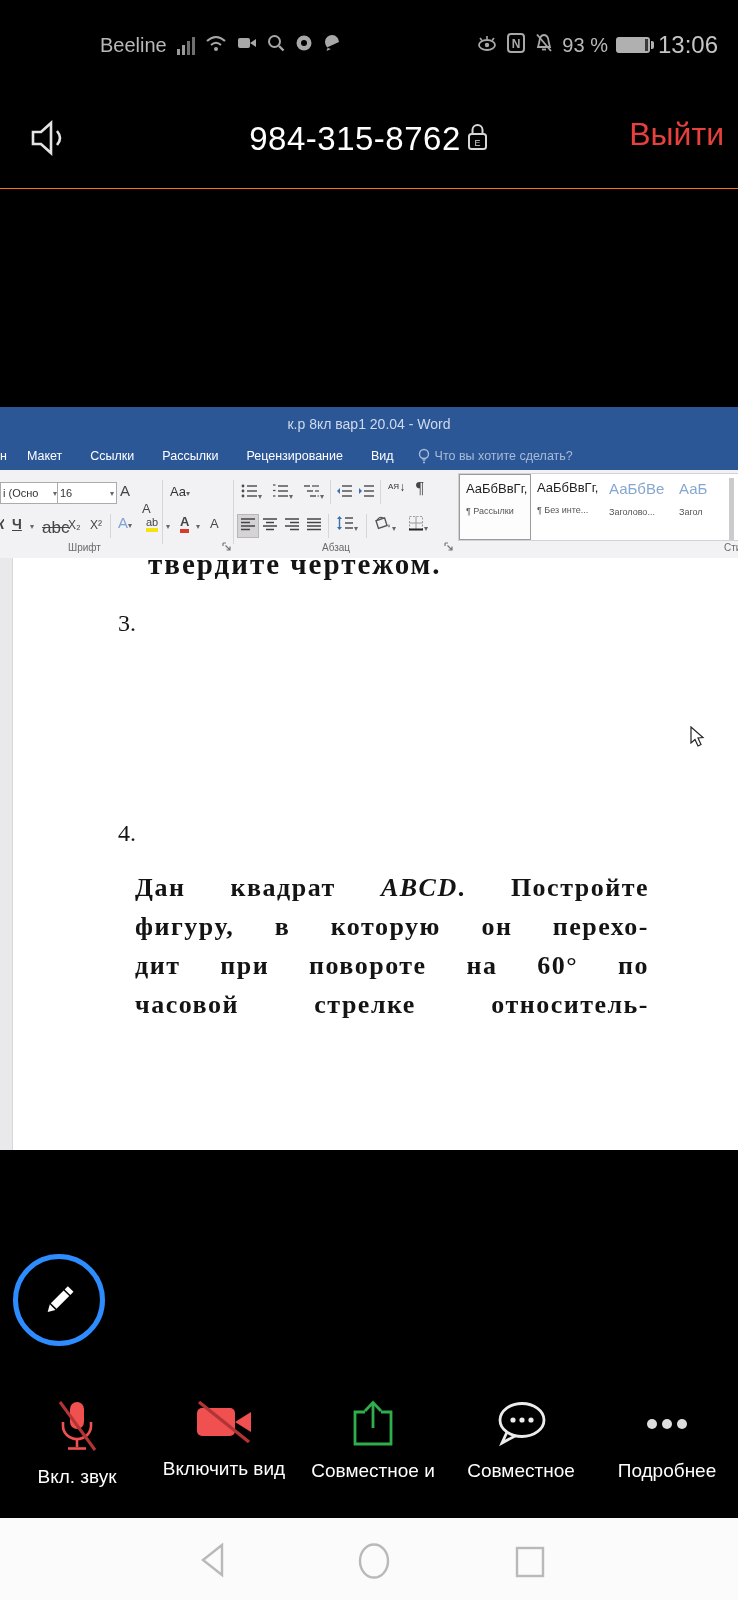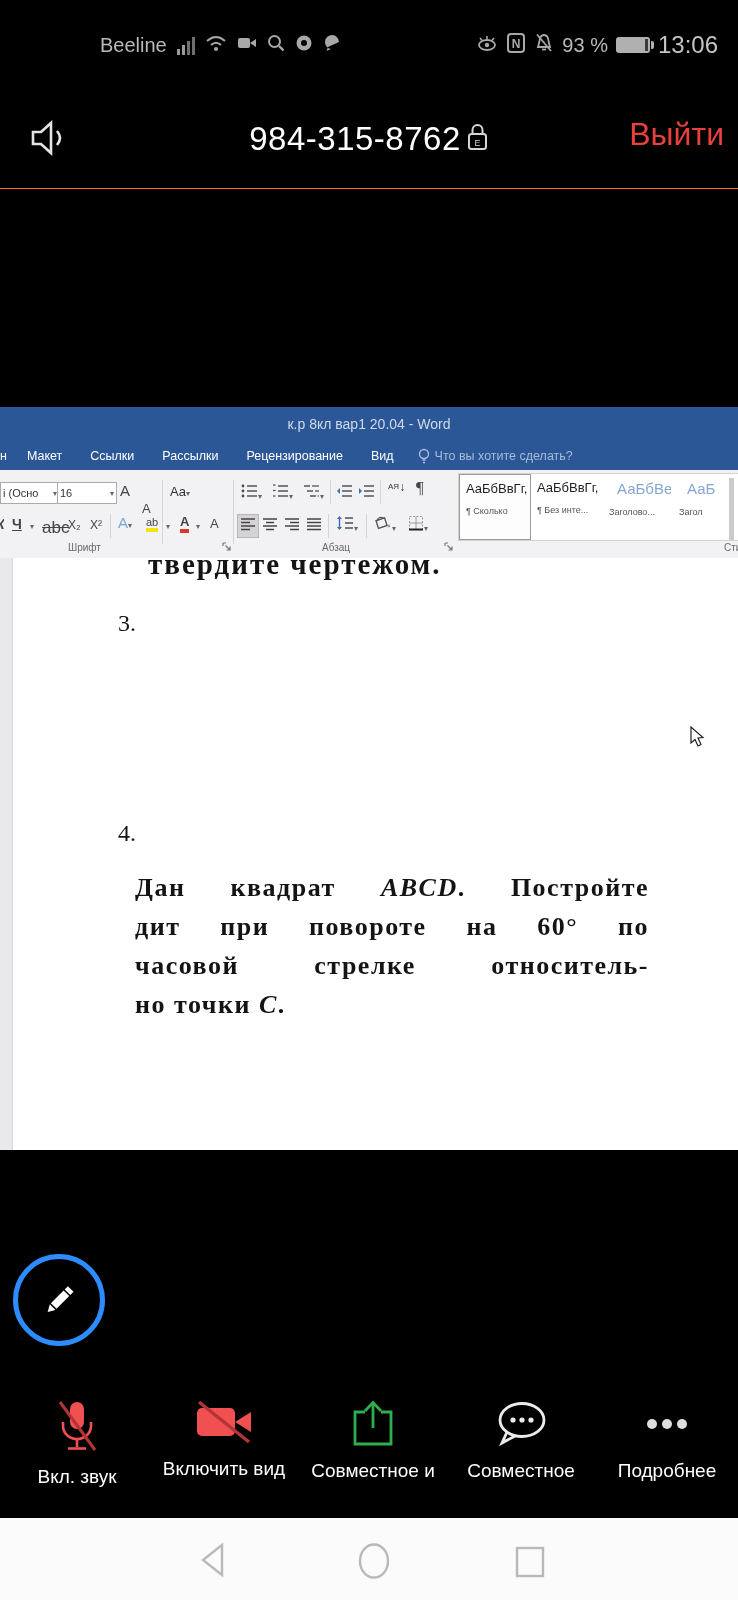--- a/index.html
+++ b/index.html
@@ -41,21 +41,21 @@
   .hl{font-size:11px;border-bottom:4px solid #f3e30e;padding-bottom:0;}
   .fc{font-size:13px;font-weight:bold;border-bottom:4px solid #d83b2e;}
   .eff{font-size:15px;color:#7da3d6;}
   .alg{display:inline-block;}
   .alg.sel{background:#d5d3d6;outline:1px solid #b8b6ba;}
   .grp-label{position:absolute;top:72px;font-size:10px;color:#6a6a6a;}
   .gallery{position:absolute;left:458px;top:3px;width:280px;height:66px;background:#fff;border:1px solid #d2d2d4;display:flex;}
   .card{width:72px;padding:6px 2px 2px 6px;box-sizing:border-box;}
   .card.sel{border:1px solid #9b9b9b;background:#fdfdfd;}
   .card .pv{font-size:13px;color:#1f1f1f;white-space:nowrap;overflow:hidden;}
-  .card .pv.blue{color:#86a7cf;font-size:15px;margin-left:8px;}
+  .card .pv.blue{color:#86a7cf;font-size:15px;}
   .card .nm{font-size:9px;color:#555;margin-top:10px;white-space:nowrap;overflow:hidden;}
   .scrollstrip{position:absolute;right:4px;top:8px;width:5px;height:62px;background:#cbcbcd;}
   
   .doc{position:absolute;top:558px;left:0;width:738px;height:592px;background:#fff;overflow:hidden;}
   .gutter{position:absolute;left:0;top:0;width:12px;height:592px;background:#e9e9ec;border-right:1px solid #d8d8da;}
   .doc .serif{font-family:Liberation Serif, serif;color:#141414;}
   .cutline{position:absolute;left:148px;top:-10px;font-size:29px;font-weight:700;letter-spacing:2px;}
   .pnum{position:absolute;font-size:24px;}
   .para{position:absolute;width:514px;}
   .jl{font-size:26px;font-weight:700;letter-spacing:1.5px;line-height:37px;text-align:justify;text-align-last:justify;}
@@ -360,21 +360,21 @@
       <svg width="9" height="9" viewBox="0 0 9 9">
           <path d="M1 1 H4 M1 1 V4" stroke="#777" stroke-width="1.2" fill="none"></path>
           <path d="M3.5 3.5 L8 8 M8 4.5 V8 H4.5" stroke="#777" stroke-width="1.2" fill="none"></path>
         </svg>
     </span>
     <span class="grp-label" style="left:724px">Сти</span>
 
     <div class="gallery">
       <div class="card sel">
         <div class="pv">АаБбВвГг,</div>
-        <div class="nm">¶ Сколько</div>
+        <div class="nm">¶ Рассылки</div>
       </div>
       <div class="card">
         <div class="pv">АаБбВвГг,</div>
         <div class="nm">¶ Без инте...</div>
       </div>
       <div class="card" style="width:70px">
         <div class="pv blue">АаБбВе</div>
         <div class="nm">Заголово...</div>
       </div>
       <div class="card" style="width:62px">
@@ -390,23 +390,23 @@
 
     <div class="serif cutline">твердите чертежом.</div>
 
     <div class="serif pnum" style="left:118px;top:52px">3.</div>
 
 
     <div class="serif pnum" style="left:118px;top:262px">4.</div>
 
     <div class="para serif p4" style="left:135px;top:310px">
       <div class="jl"><span>Дан квадрат </span><span class="it">ABCD</span><span>. Постройте</span></div>
+      <div class="jl">фигуру, в которую он перехо-</div>
       <div class="jl">дит при повороте на 60° по</div>
       <div class="jl">часовой стрелке относитель-</div>
-      <div class="jl last"><span>но точки </span><span class="it">C</span><span>.</span></div>
     </div>
 
     <span class="cursor">
       <svg width="16" height="22" viewBox="0 0 16 22">
           <polygon points="1,1 1,17 5,13.5 8,20 11,18.5 8,12 13,11.5" fill="#fff" stroke="#222" stroke-width="1.2"></polygon>
         </svg>
     </span>
   </div>
 
 

